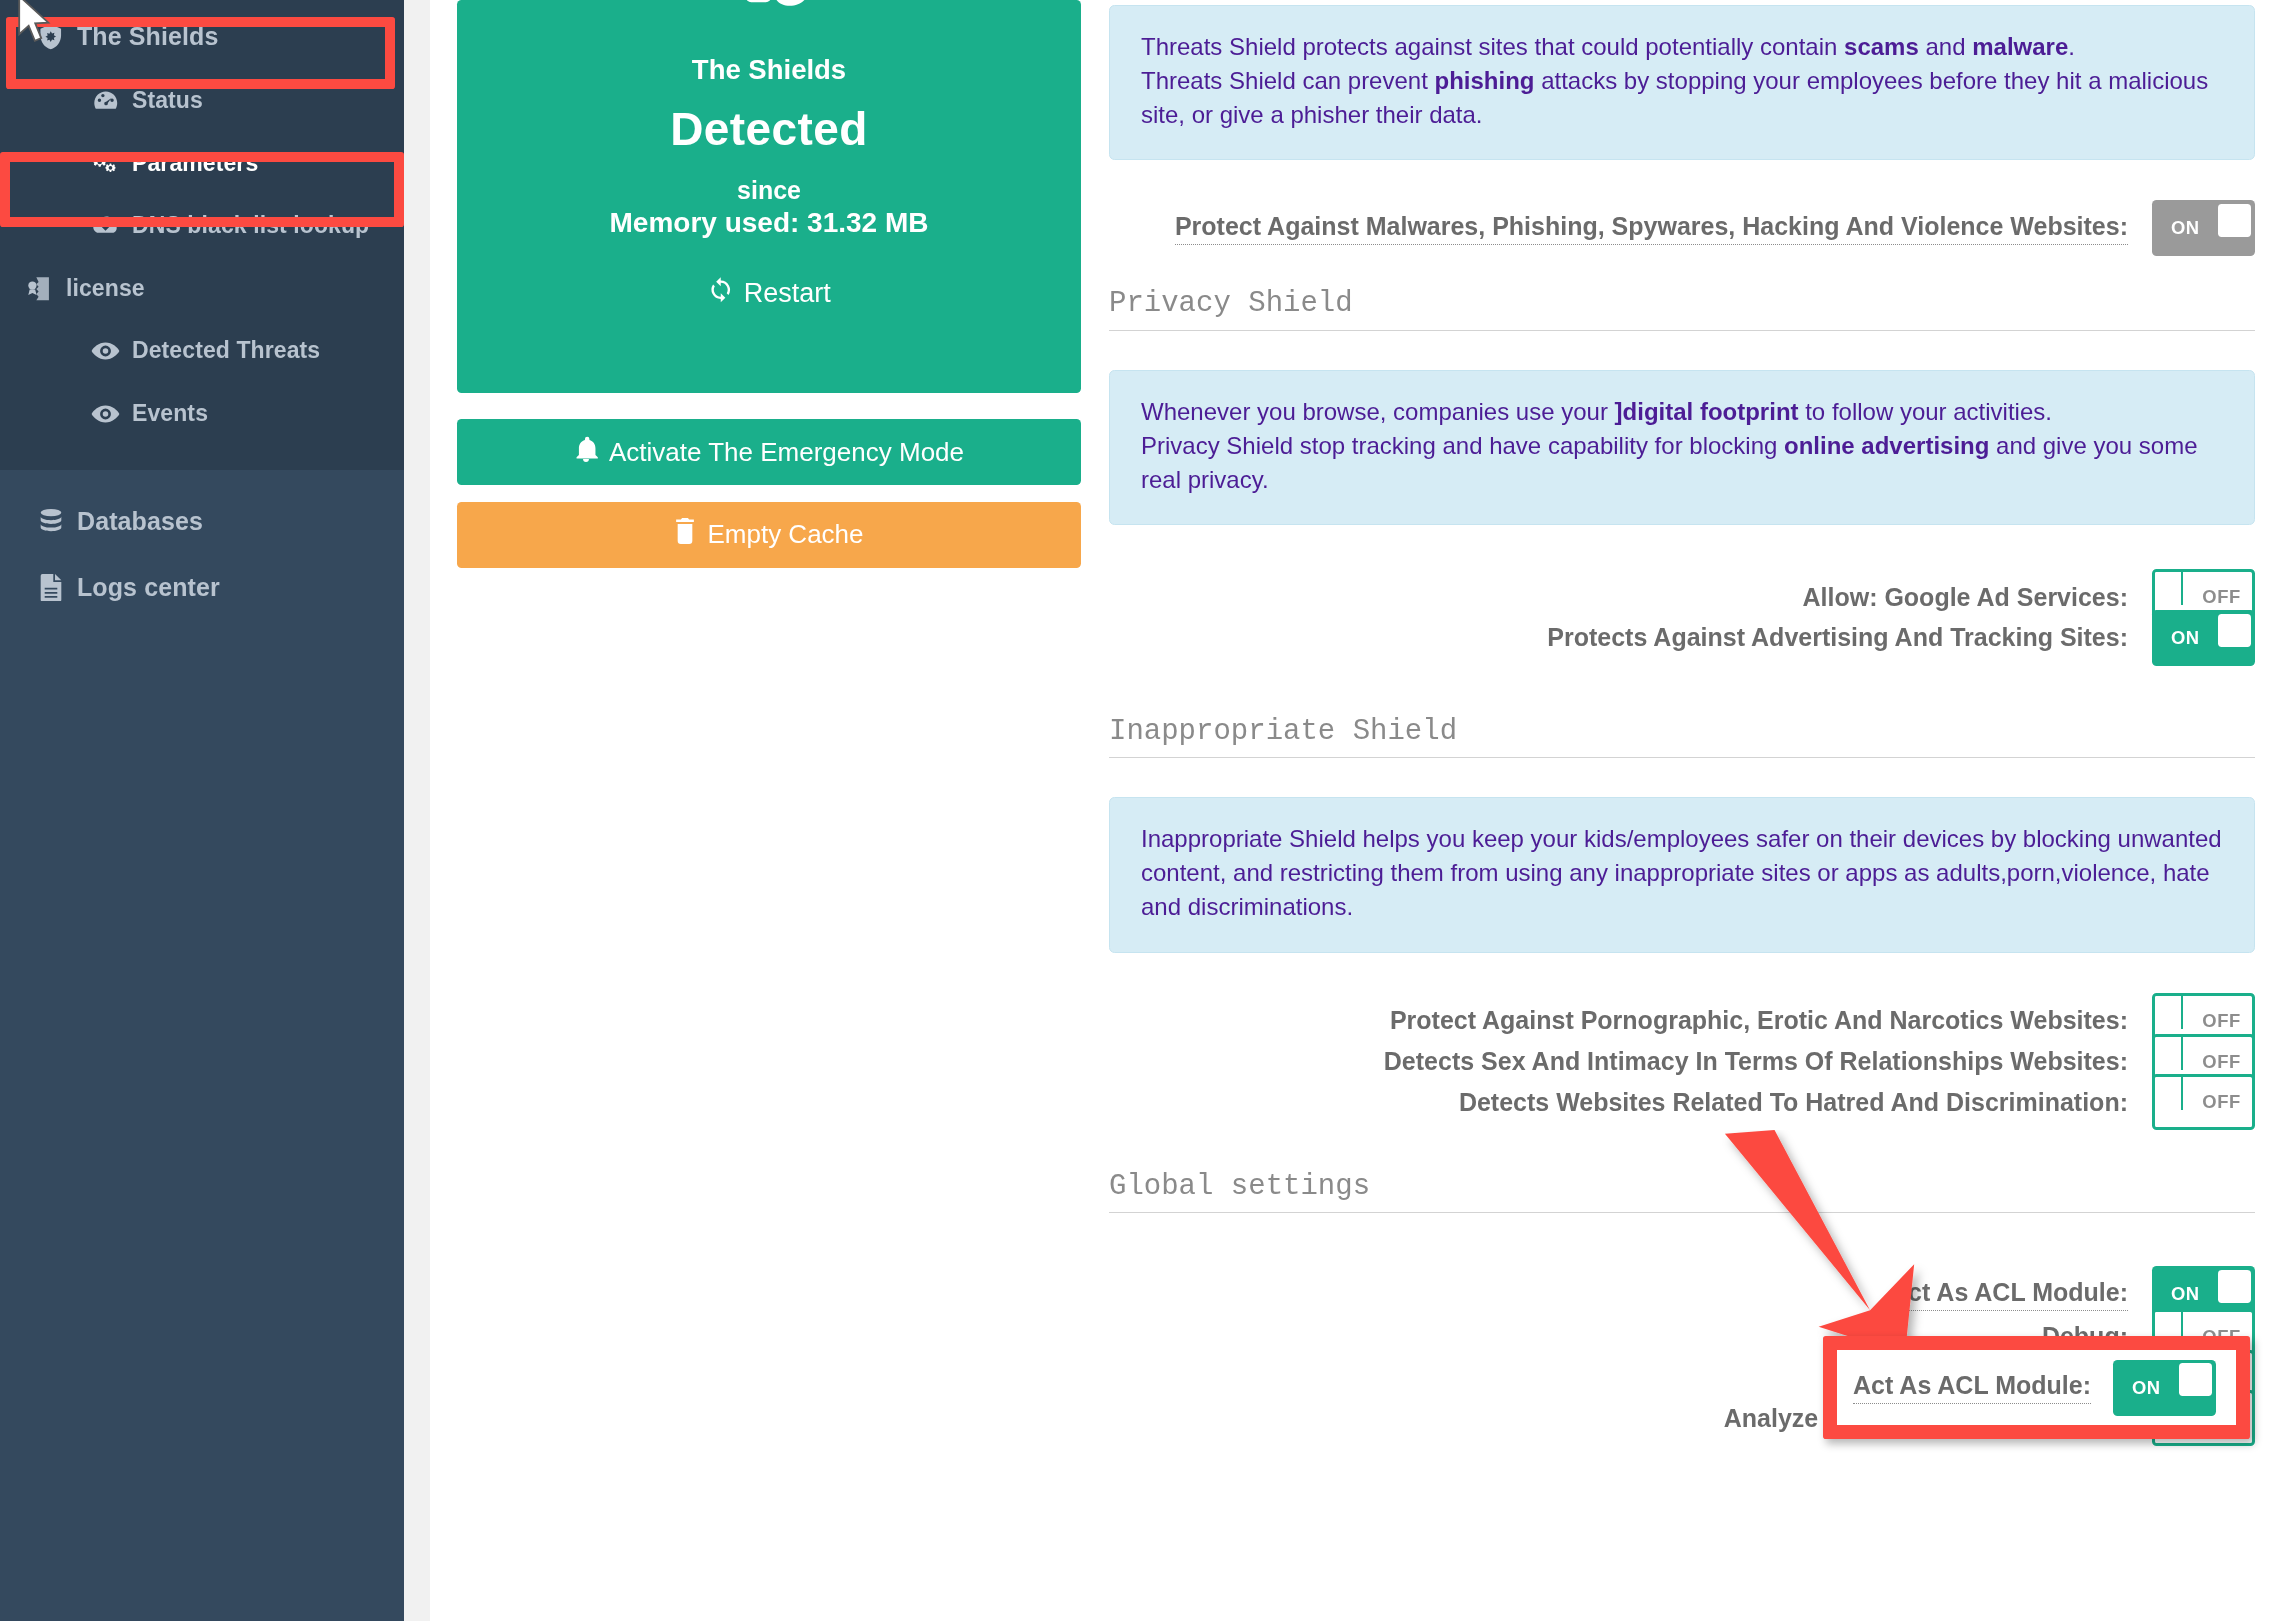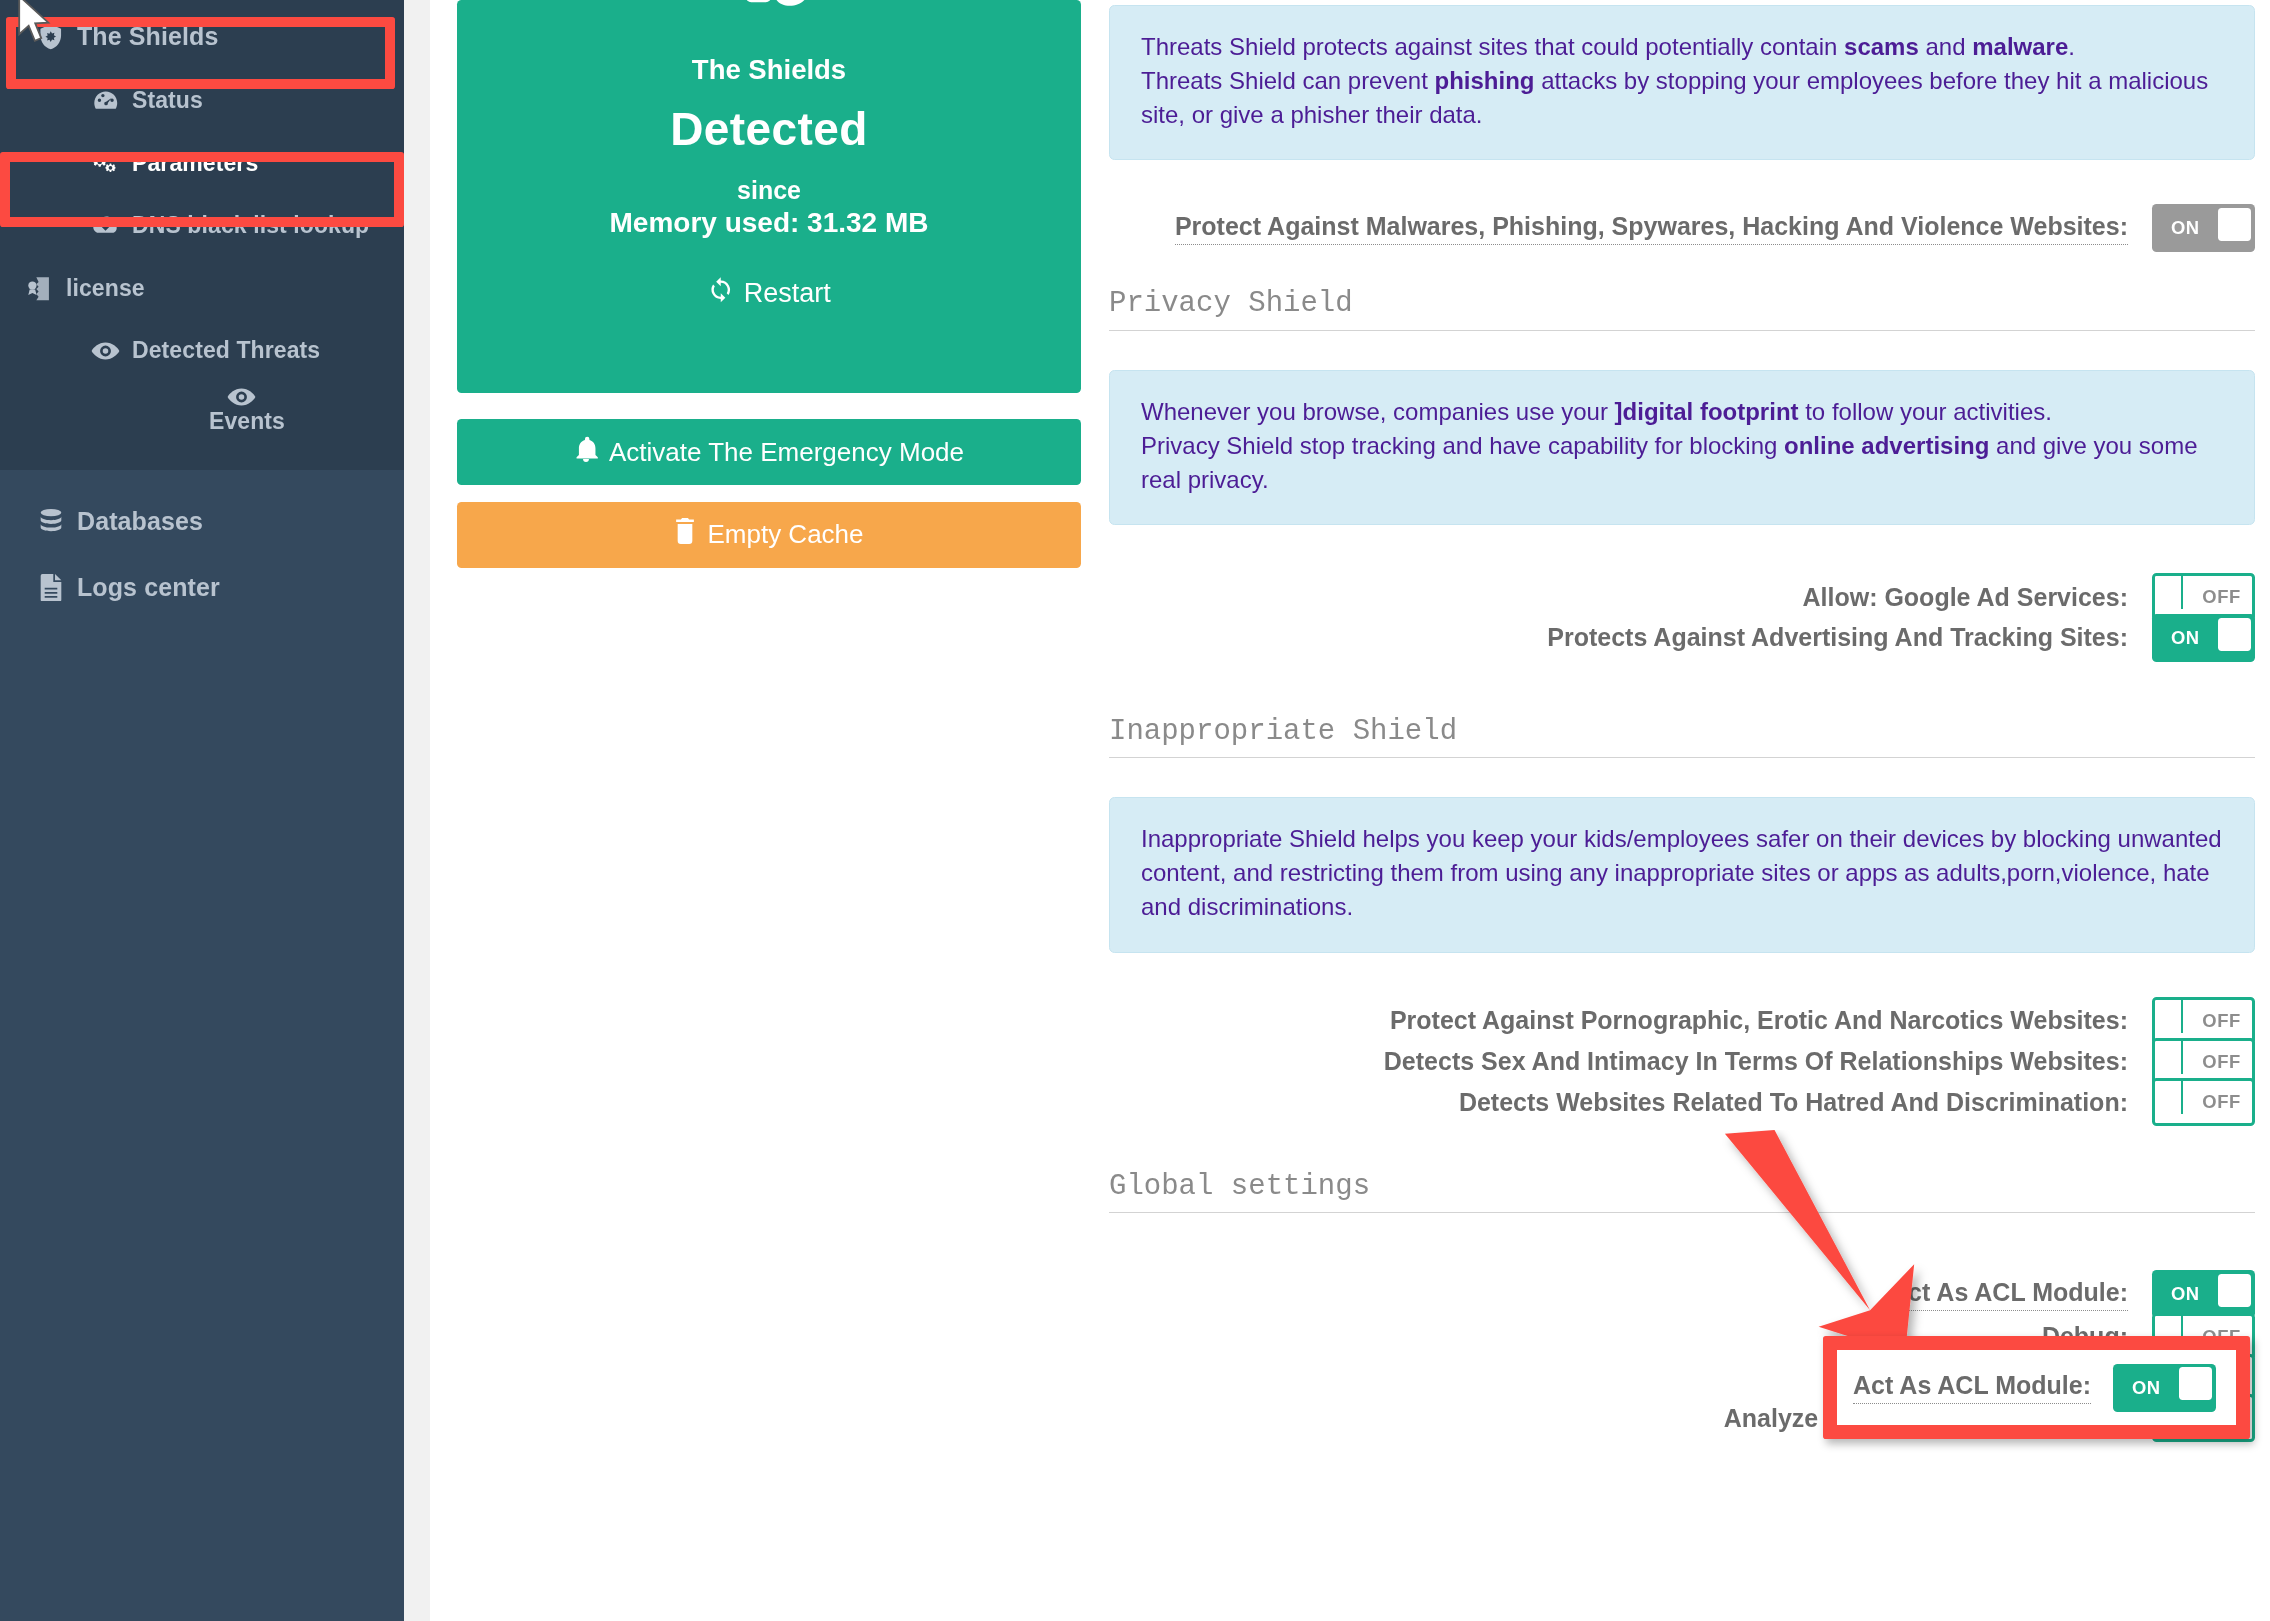--- a/index.html
+++ b/index.html
@@ -198,21 +198,21 @@
   }
   .setting-label.dotted {
     border-bottom: 1.8px dotted #8d8d8d;
     padding-bottom: 2.8px;
   }
 
   
   .toggle {
     position: relative;
     width: 103px;
-    height: 48px;
+    height: 56px;
     border-radius: 4.6px;
     flex: 0 0 auto;
     cursor: pointer;
     overflow: hidden;
   }
   .toggle .tog-text {
     position: absolute;
     top: 0;
     height: 100%;
     display: flex;
@@ -339,21 +339,21 @@
 
     <div class="nav-item nav-sub" style="top:323px;">
       <span class="nav-icon">
         <svg width="29" height="22" viewBox="0 0 24 16">
             <path d="M12 1C6.5 1 2 5 .5 8 2 11 6.5 15 12 15s10-4 11.5-7C22 5 17.5 1 12 1zm0 11.5A4.5 4.5 0 1 1 12 3.5a4.5 4.5 0 0 1 0 9zm0-2.2a2.3 2.3 0 1 0 0-4.6 2.3 2.3 0 0 0 0 4.6z"></path>
           </svg>
       </span>
       <span class="nav-label">Detected Threats</span>
     </div>
 
-    <div class="nav-item nav-sub" style="top:386px;flex-direction:column;">
+    <div class="nav-item nav-sub" style="top:386px;">
       <span class="nav-icon">
         <svg width="29" height="22" viewBox="0 0 24 16">
             <path d="M12 1C6.5 1 2 5 .5 8 2 11 6.5 15 12 15s10-4 11.5-7C22 5 17.5 1 12 1zm0 11.5A4.5 4.5 0 1 1 12 3.5a4.5 4.5 0 0 1 0 9zm0-2.2a2.3 2.3 0 1 0 0-4.6 2.3 2.3 0 0 0 0 4.6z"></path>
           </svg>
       </span>
       <span class="nav-label">Events</span>
     </div>
 
     <div class="nav-item nav-top" style="top:492px;">
       <span class="nav-icon">

